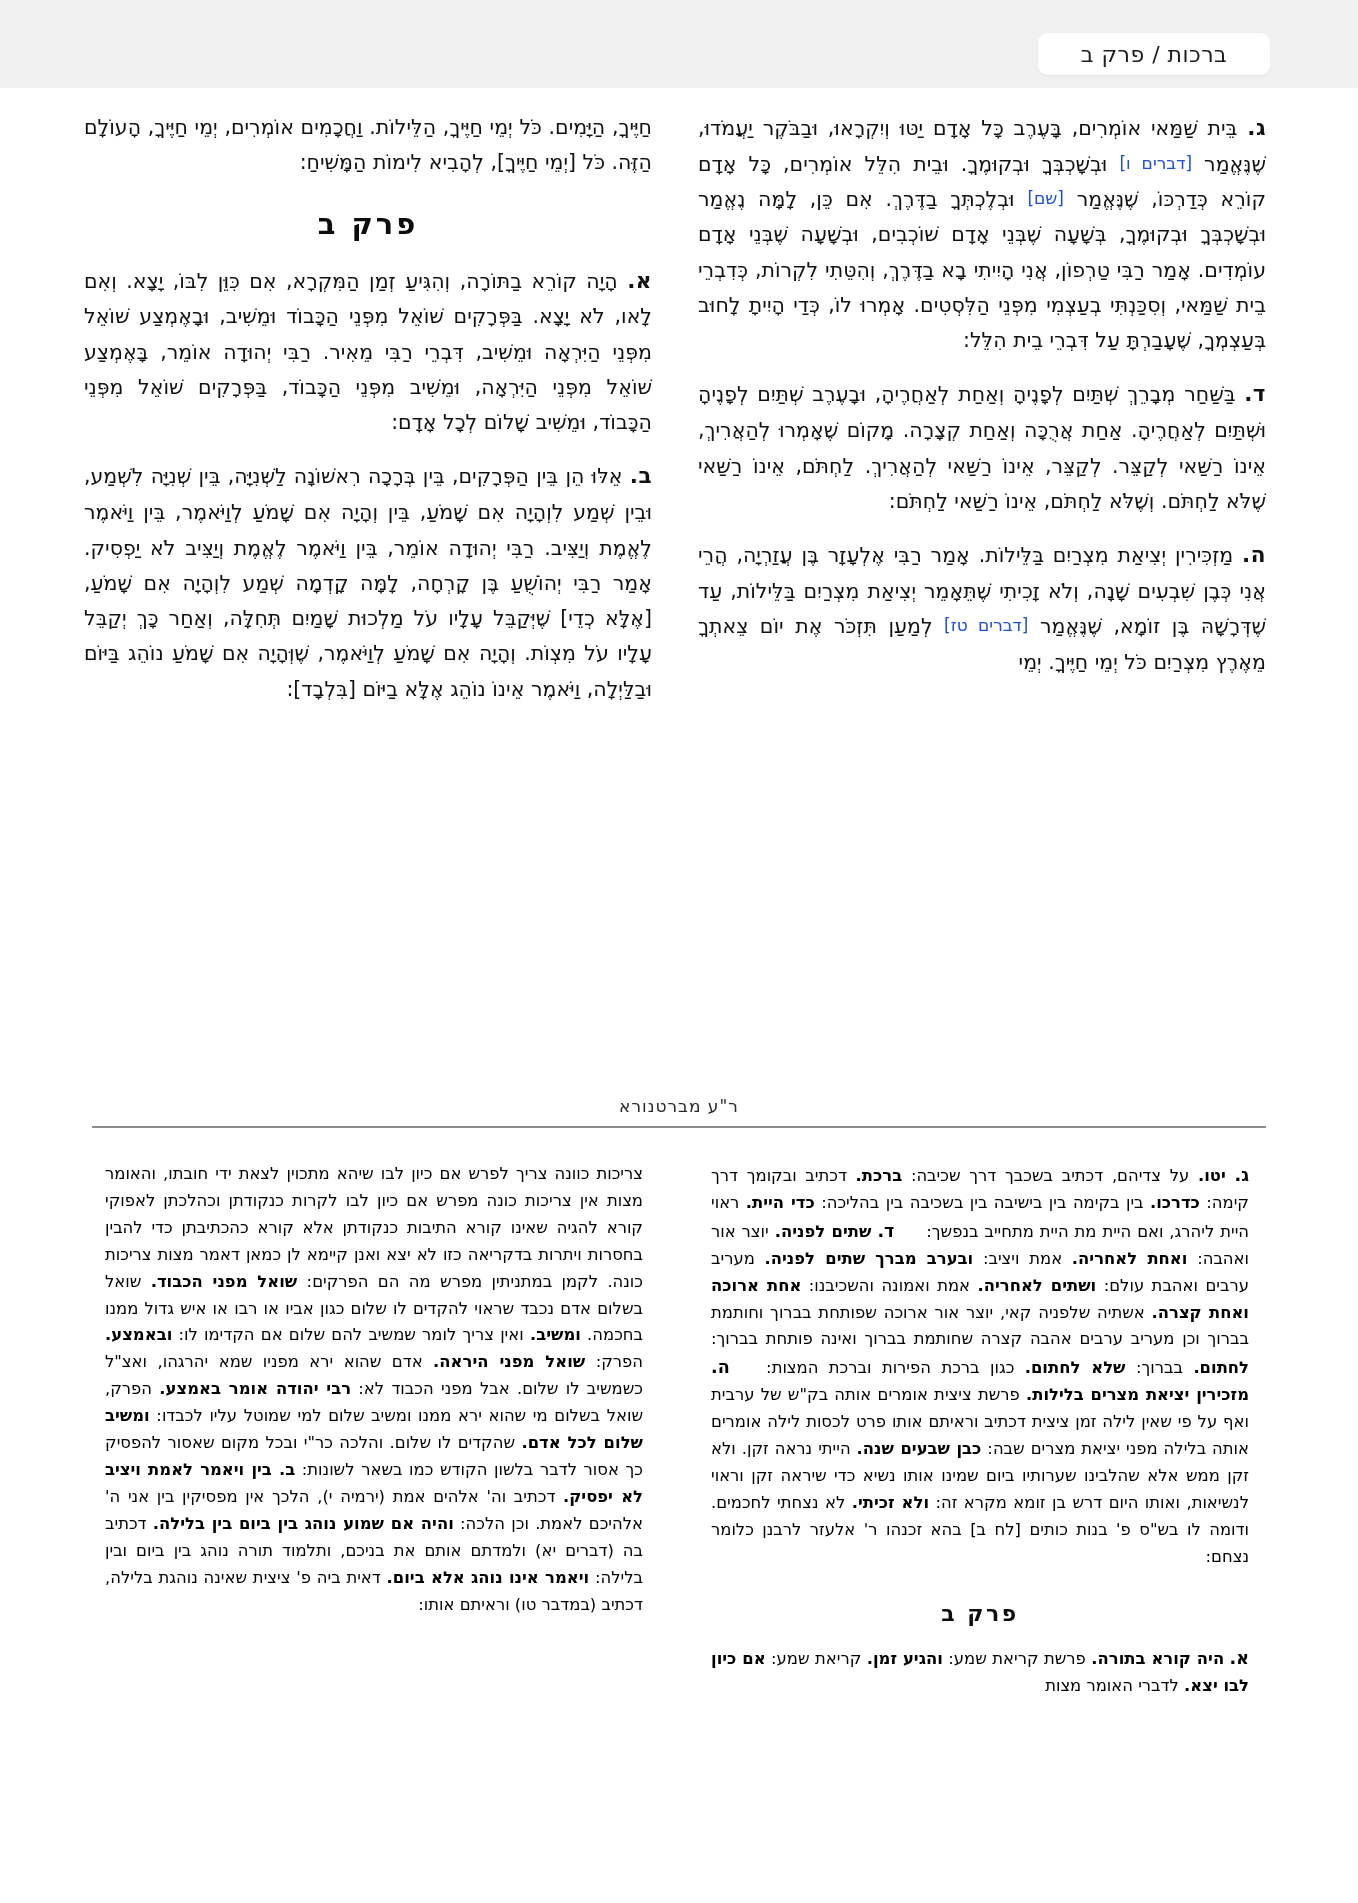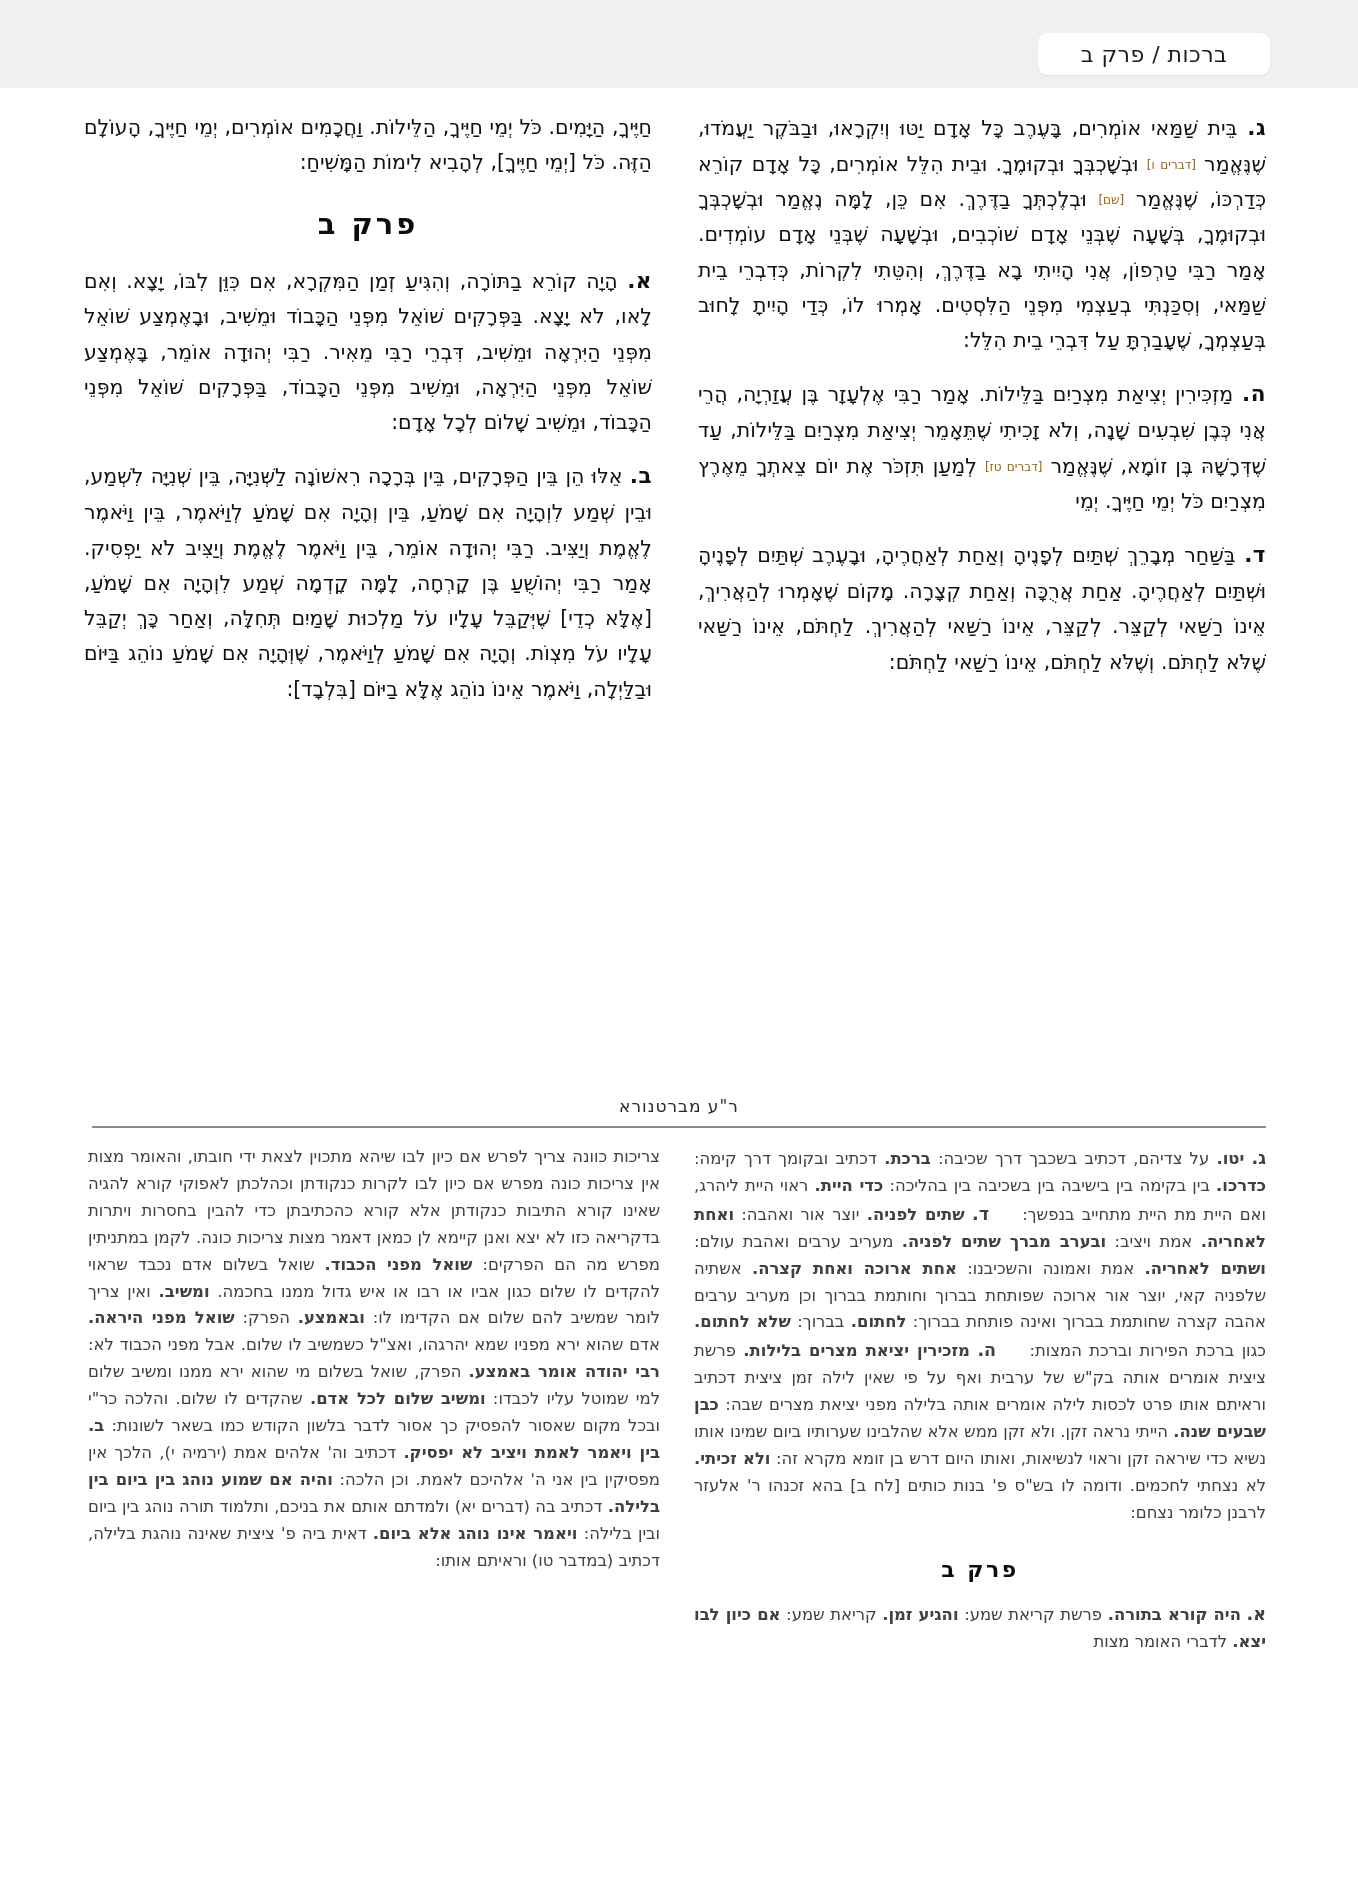--- a/index.html
+++ b/index.html
@@ -92,22 +92,22 @@
 
   .mish-num {
     font-weight: bold;
     font-size: 21.5px;
     letter-spacing: 0.5px;
   }
   .mish-num::after {
     content: ".";
   }
   .src {
-    font-size: 12px;
-    color: #a16207;
+    font-size: 17px;
+    color: #1d4ed8;
     vertical-align: 2px;
     letter-spacing: 0;
   }
 
   .perek-heading {
     margin: 26px 0 22px 0;
     text-align: center;
     font-family: "DejaVu Sans", sans-serif;
     font-size: 29px;
     font-weight: bold;
@@ -145,25 +145,25 @@
     left: 92px;
     display: flex;
     flex-direction: row;
     gap: 34px;
   }
   .comm-col {
     width: 572px;
     flex: 0 0 572px;
   }
   .commentary p {
-    margin: 0;
+    margin: 17px;
     font-family: "DejaVu Sans", sans-serif;
     font-size: 16.4px;
     line-height: 1.64;
-    color: #404040;
+    color: #000000;
     text-align: justify;
     text-justify: inter-word;
     direction: rtl;
   }
   .commentary b { font-weight: bold; }
   .comm-num {
     font-weight: bold;
     font-size: 17.5px;
   }
   .comm-num::after { content: "."; }
@@ -194,26 +194,26 @@
   <div class="sheet">
 
     <div class="mishnah">
 
       <div class="mishnah-col">
         <p>
           <span class="mish-num">ג</span>
           <span>בֵּית שַׁמַּאי אוֹמְרִים, בָּעֶרֶב כָּל אָדָם יַטּוּ וְיִקְרָאוּ, וּבַבֹּקֶר יַעֲמֹדוּ, שֶׁנֶּאֱמַר <span class="src">[דברים ו]</span> וּבְשָׁכְבְּךָ וּבְקוּמֶךָ. וּבֵית הִלֵּל אוֹמְרִים, כָּל אָדָם קוֹרֵא כְּדַרְכּוֹ, שֶׁנֶּאֱמַר <span class="src">[שם]</span> וּבְלֶכְתְּךָ בַדֶּרֶךְ. אִם כֵּן, לָמָּה נֶאֱמַר וּבְשָׁכְבְּךָ וּבְקוּמֶךָ, בְּשָׁעָה שֶׁבְּנֵי אָדָם שׁוֹכְבִים, וּבְשָׁעָה שֶׁבְּנֵי אָדָם עוֹמְדִים. אָמַר רַבִּי טַרְפוֹן, אֲנִי הָיִיתִי בָא בַדֶּרֶךְ, וְהִטֵּתִי לִקְרוֹת, כְּדִבְרֵי בֵית שַׁמַּאי, וְסִכַּנְתִּי בְעַצְמִי מִפְּנֵי הַלִּסְטִים. אָמְרוּ לוֹ, כְּדַי הָיִיתָ לָחוּב בְּעַצְמְךָ, שֶׁעָבַרְתָּ עַל דִּבְרֵי בֵית הִלֵּל:</span>
         </p>
         <p>
+          <span class="mish-num">ד</span>
+          <span>בַּשַּׁחַר מְבָרֵךְ שְׁתַּיִם לְפָנֶיהָ וְאַחַת לְאַחֲרֶיהָ, וּבָעֶרֶב שְׁתַּיִם לְפָנֶיהָ וּשְׁתַּיִם לְאַחֲרֶיהָ. אַחַת אֲרֻכָּה וְאַחַת קְצָרָה. מָקוֹם שֶׁאָמְרוּ לְהַאֲרִיךְ, אֵינוֹ רַשַּׁאי לְקַצֵּר. לְקַצֵּר, אֵינוֹ רַשַּׁאי לְהַאֲרִיךְ. לַחְתֹּם, אֵינוֹ רַשַּׁאי שֶׁלֹּא לַחְתֹּם. וְשֶׁלֹּא לַחְתֹּם, אֵינוֹ רַשַּׁאי לַחְתֹּם:</span>
+        </p>
+        <p>
           <span class="mish-num">ה</span>
           <span>מַזְכִּירִין יְצִיאַת מִצְרַיִם בַּלֵּילוֹת. אָמַר רַבִּי אֶלְעָזָר בֶּן עֲזַרְיָה, הֲרֵי אֲנִי כְּבֶן שִׁבְעִים שָׁנָה, וְלֹא זָכִיתִי שֶׁתֵּאָמֵר יְצִיאַת מִצְרַיִם בַּלֵּילוֹת, עַד שֶׁדְּרָשָׁהּ בֶּן זוֹמָא, שֶׁנֶּאֱמַר <span class="src">[דברים טז]</span> לְמַעַן תִּזְכֹּר אֶת יוֹם צֵאתְךָ מֵאֶרֶץ מִצְרַיִם כֹּל יְמֵי חַיֶּיךָ. יְמֵי</span>
-        </p>
-        <p>
-          <span class="mish-num">ד</span>
-          <span>בַּשַּׁחַר מְבָרֵךְ שְׁתַּיִם לְפָנֶיהָ וְאַחַת לְאַחֲרֶיהָ, וּבָעֶרֶב שְׁתַּיִם לְפָנֶיהָ וּשְׁתַּיִם לְאַחֲרֶיהָ. אַחַת אֲרֻכָּה וְאַחַת קְצָרָה. מָקוֹם שֶׁאָמְרוּ לְהַאֲרִיךְ, אֵינוֹ רַשַּׁאי לְקַצֵּר. לְקַצֵּר, אֵינוֹ רַשַּׁאי לְהַאֲרִיךְ. לַחְתֹּם, אֵינוֹ רַשַּׁאי שֶׁלֹּא לַחְתֹּם. וְשֶׁלֹּא לַחְתֹּם, אֵינוֹ רַשַּׁאי לַחְתֹּם:</span>
         </p>
       </div>
 
       <div class="mishnah-col">
         <p>
           <span>חַיֶּיךָ, הַיָּמִים. כֹּל יְמֵי חַיֶּיךָ, הַלֵּילוֹת. וַחֲכָמִים אוֹמְרִים, יְמֵי חַיֶּיךָ, הָעוֹלָם הַזֶּה. כֹּל [יְמֵי חַיֶּיךָ], לְהָבִיא לִימוֹת הַמָּשִׁיחַ:</span>
         </p>
 
         <div class="perek-heading">פרק ב</div>
 

